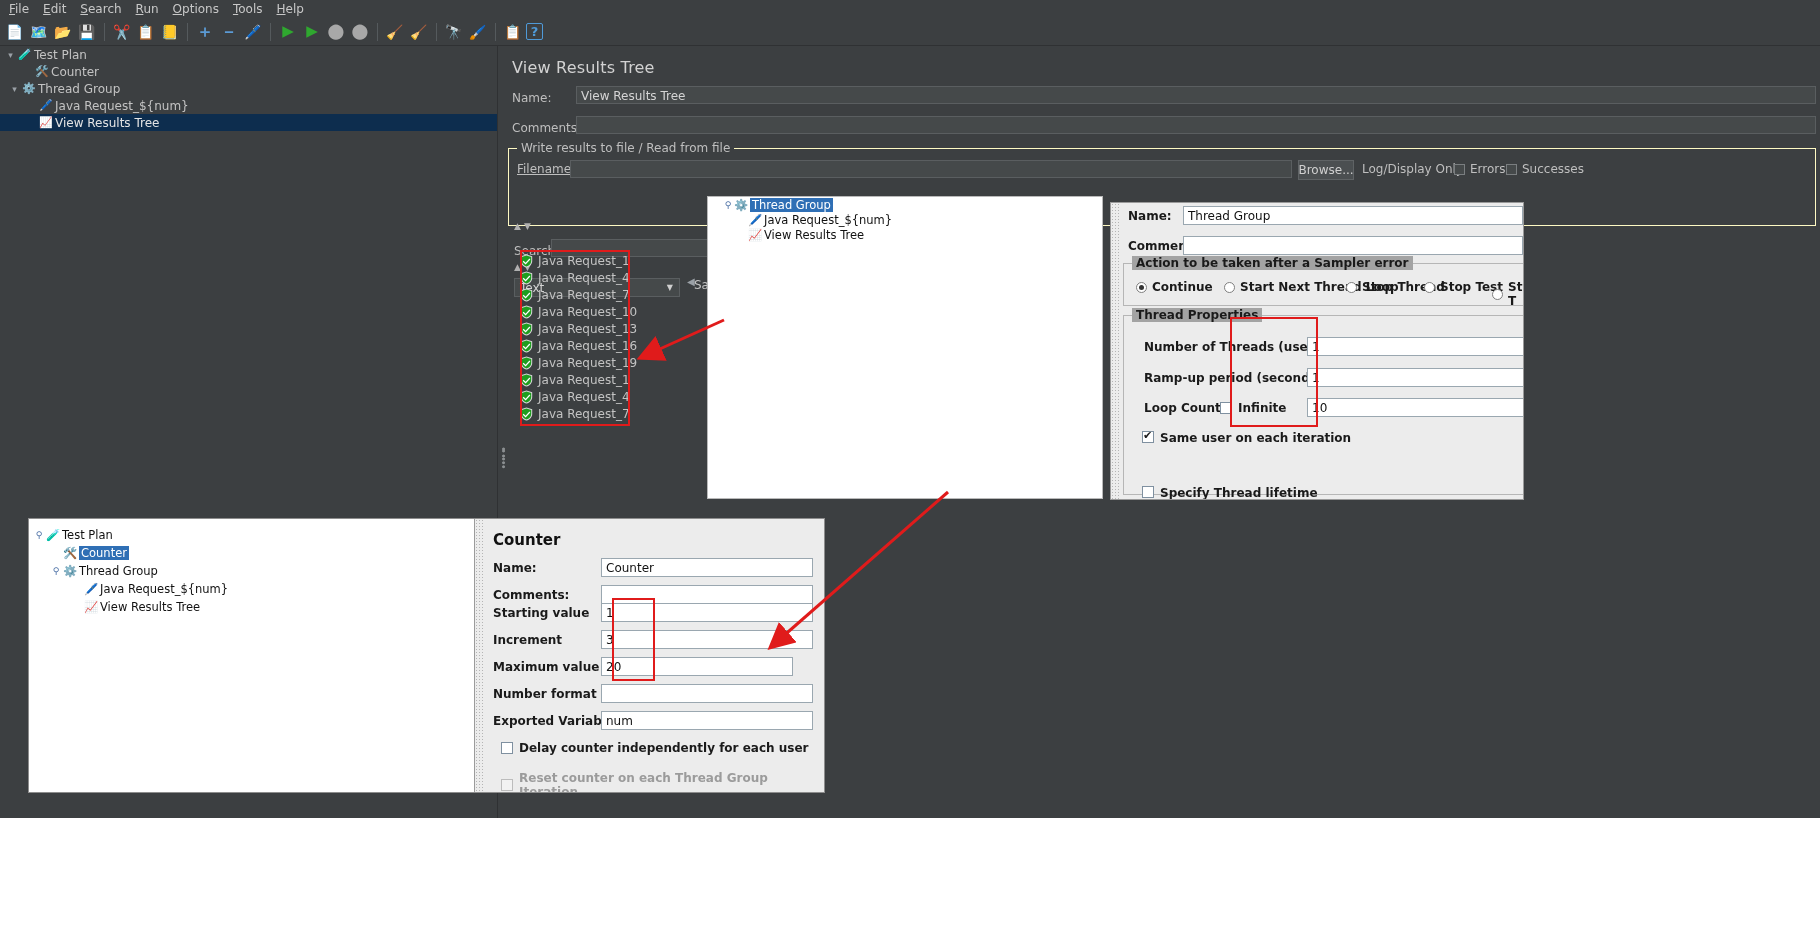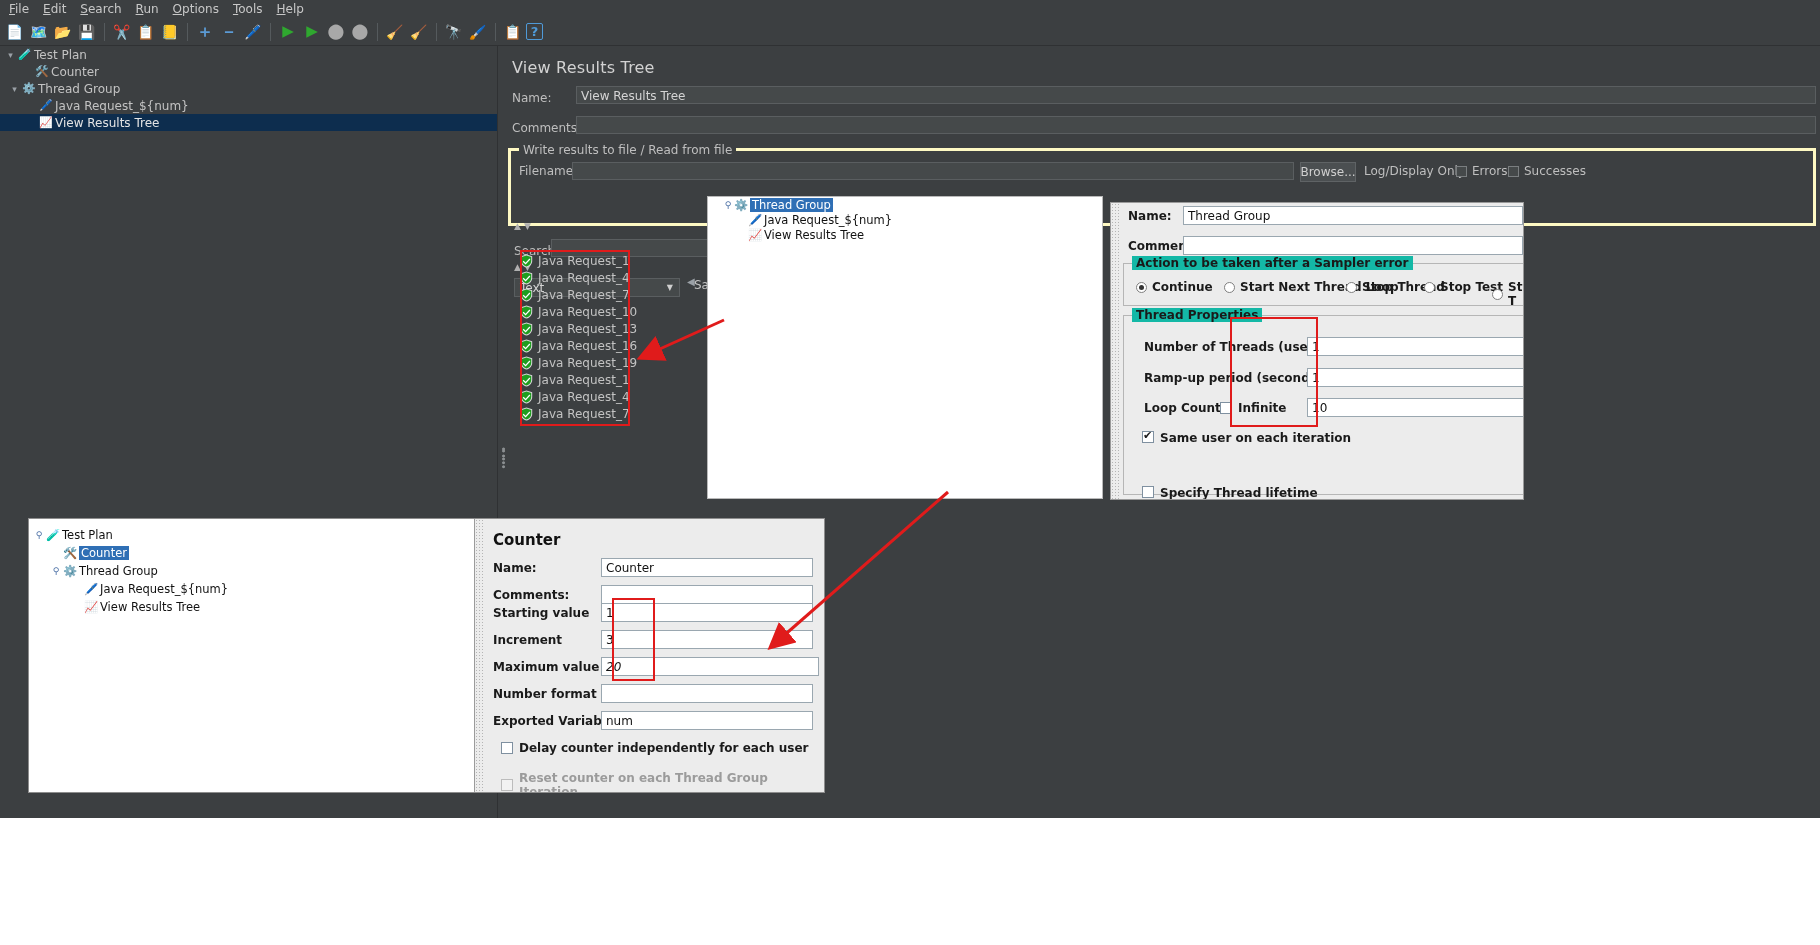--- a/index.html
+++ b/index.html
@@ -54,21 +54,21 @@
   #panel-title{
     position:absolute;left:14px;top:12px;font-size:16px;color:#d2d2d2;letter-spacing:.2px;
   }
   .field-row{position:absolute;display:flex;align-items:center;height:20px;}
   .field-label{color:#bfbfbf;font-size:12px;}
   .dark-input{
     background:#45494a;border:1px solid #5a5e60;height:18px;color:#d5d5d5;
     font-size:12px;padding:0 4px;line-height:18px;box-sizing:border-box;
   }
   .groupbox{
-    position:absolute;border:3px solid #fef9c3;box-sizing:border-box;
+    position:absolute;border:1px solid #fef9c3;box-sizing:border-box;
   }
   .groupbox > .gb-title{
     position:absolute;top:-8px;left:8px;background:#3c3f41;padding:0 4px;
     font-size:12px;color:#bfbfbf;white-space:nowrap;
   }
   .dark-btn{
     background:#4b4f51;border:1px solid #5f6365;color:#d0d0d0;font-size:12px;
     height:20px;padding:0 8px;box-sizing:border-box;display:flex;align-items:center;justify-content:center;
   }
   .dchk{
@@ -102,21 +102,21 @@
     background-image:radial-gradient(#b4b4b4 1px, transparent 1px);
     background-size:3px 3px;
   }
   .lw-label{font-size:12px;color:#1a1a1a;font-weight:bold;}
   .light-input{
     background:#ffffff;border:1px solid #9aa7b0;height:19px;font-size:12px;color:#111;
     padding:0 4px;line-height:19px;box-sizing:border-box;
   }
   .lgroup{position:absolute;border:1px solid #b6b6b6;box-sizing:border-box;}
   .lgroup > .lg-title{
-    position:absolute;top:-8px;left:8px;background:#14b8a6;padding:0 4px;
+    position:absolute;top:-8px;left:8px;background:#a3a3a3;padding:0 4px;
     font-size:12px;font-weight:bold;color:#1a1a1a;white-space:nowrap;
   }
   .radio{
     width:11px;height:11px;border:1px solid #7f7f7f;border-radius:50%;
     background:#fff;display:inline-block;box-sizing:border-box;margin-right:5px;position:relative;flex:none;
   }
   .radio.on::after{
     content:"";position:absolute;left:2px;top:2px;width:5px;height:5px;border-radius:50%;background:#333;
   }
   .lchk{
@@ -231,21 +231,21 @@
     </div>
     <div class="dark-input" style="position:absolute;left:78px;top:40px;width:1240px;">View Results Tree</div>
 
     <div class="field-row" style="left:14px;top:72px;">
       <span class="field-label">Comments:</span>
     </div>
     <div class="dark-input" style="position:absolute;left:78px;top:70px;width:1240px;"></div>
 
     <div class="groupbox" style="left:10px;top:102px;width:1308px;height:78px;">
       <span class="gb-title">Write results to file / Read from file</span>
-      <span class="field-label" style="position:absolute;left:8px;top:13px;">Filename</span>
+      <span class="field-label" style="position:absolute;left:8px;top:13px;text-decoration:underline;">Filename</span>
       <div class="dark-input" style="position:absolute;left:61px;top:11px;width:722px;"></div>
       <div class="dark-btn" style="position:absolute;left:789px;top:11px;width:56px;">Browse...</div>
       <span class="field-label" style="position:absolute;left:853px;top:13px;">Log/Display Only:</span>
       <div style="position:absolute;left:945px;top:13px;display:flex;align-items:center;">
         <span class="dchk"></span>
         <span class="field-label">Errors</span>
       </div>
       <div style="position:absolute;left:997px;top:13px;display:flex;align-items:center;">
         <span class="dchk"></span>
         <span class="field-label">Successes</span>
@@ -505,21 +505,21 @@
     <span class="lw-label" style="position:absolute;left:18px;top:69px;">Comments:</span>
     <div class="light-input" style="position:absolute;left:126px;top:66px;width:212px;"></div>
 
     <span class="lw-label" style="position:absolute;left:18px;top:87px;">Starting value</span>
     <div class="light-input" style="position:absolute;left:126px;top:84px;width:212px;">1</div>
 
     <span class="lw-label" style="position:absolute;left:18px;top:114px;">Increment</span>
     <div class="light-input" style="position:absolute;left:126px;top:111px;width:212px;">3</div>
 
     <span class="lw-label" style="position:absolute;left:18px;top:141px;">Maximum value</span>
-    <div class="light-input" style="position:absolute;left:126px;top:138px;width:218px;font-style:italic;">20</div>
+    <div class="light-input" style="position:absolute;left:126px;top:138px;width:192px;">20</div>
 
     <span class="lw-label" style="position:absolute;left:18px;top:168px;">Number format</span>
     <div class="light-input" style="position:absolute;left:126px;top:165px;width:212px;"></div>
 
     <span class="lw-label" style="position:absolute;left:18px;top:195px;">Exported Variable Name</span>
     <div class="light-input" style="position:absolute;left:126px;top:192px;width:212px;">num</div>
 
     <div style="position:absolute;left:26px;top:222px;display:flex;align-items:center;">
       <span class="lchk"></span>
       <span class="lw-label">Delay counter independently for each user</span>

